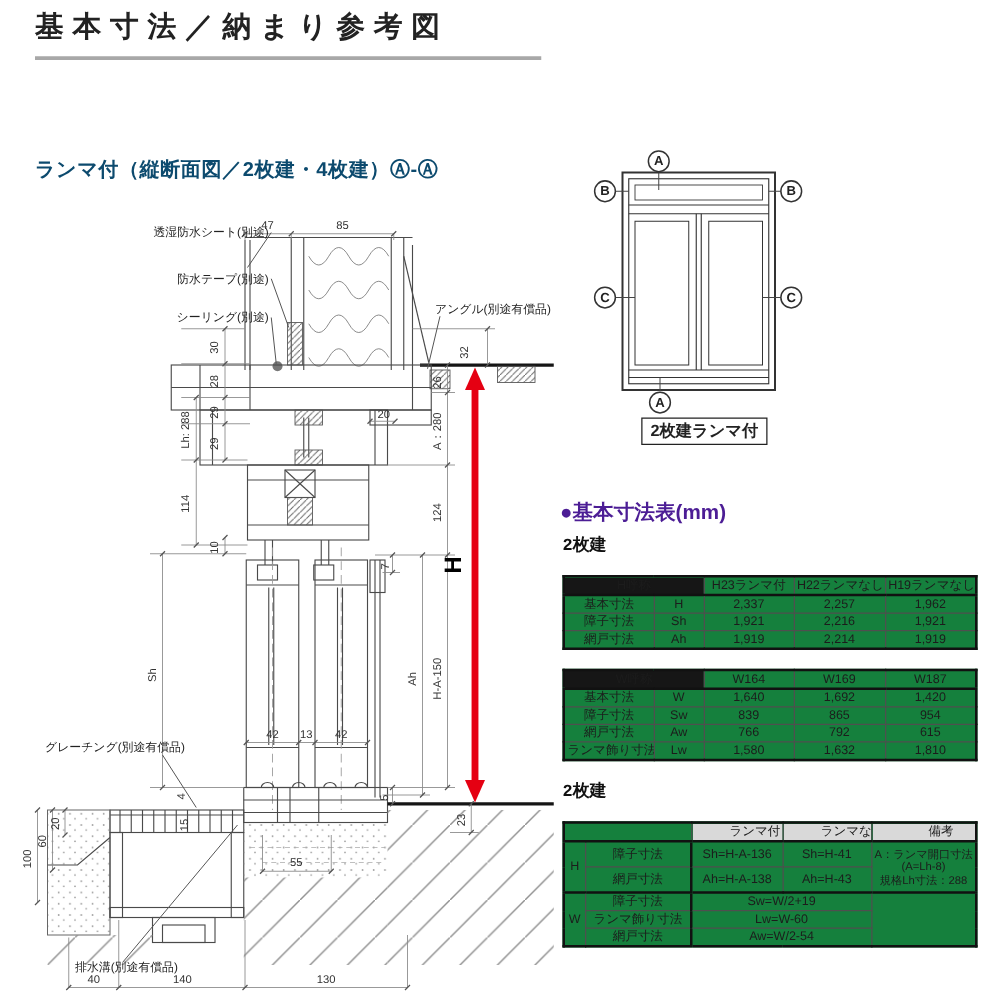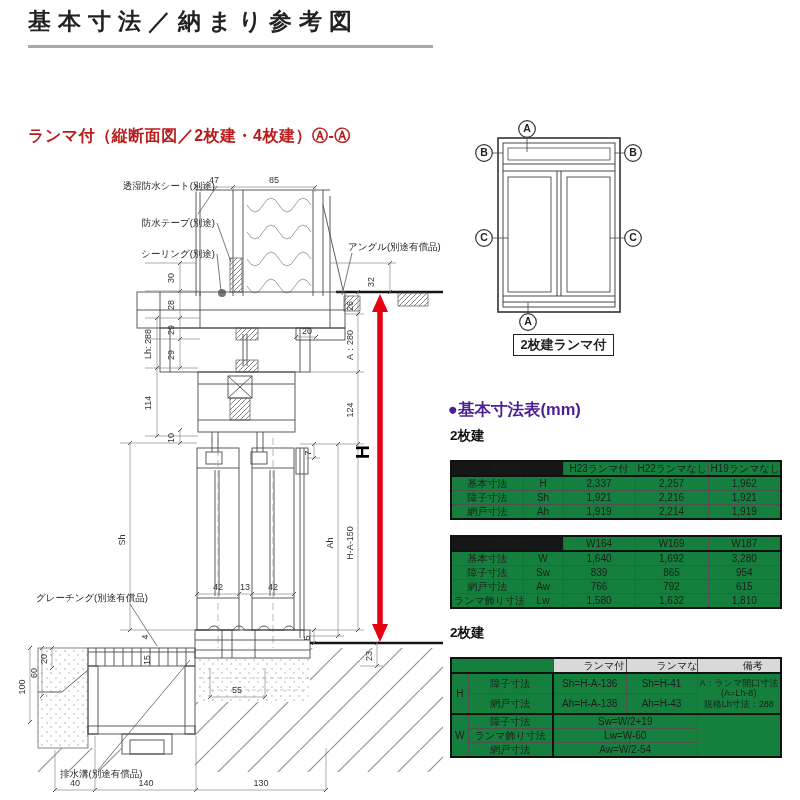--- a/index.html
+++ b/index.html
@@ -13,21 +13,21 @@
     position:absolute;left:28px;top:6px;margin:0;
     font-size:23px;font-weight:bold;letter-spacing:7px;color:#222;
     white-space:nowrap;
   }
   #title-rule{
     position:absolute;left:28px;top:45px;width:405px;height:0;
     border-top:3px solid #a8a8a8;
   }
   #section-subtitle{
     position:absolute;left:28px;top:126px;margin:0;
-    font-size:16px;font-weight:bold;letter-spacing:.5px;color:#b91c1c;
+    font-size:16px;font-weight:bold;letter-spacing:.5px;color:#0c4a6e;
     white-space:nowrap;
   }
   
   #section-svg{position:absolute;left:20px;top:160px;}
   #elevation-svg{position:absolute;left:450px;top:110px;}
   svg{overflow:visible;}
   .geom{stroke:#4a4a4a;stroke-width:.9;fill:none;}
   .thin{stroke:#7a7a7a;stroke-width:.7;fill:none;}
   .chain{stroke:#8a8a8a;stroke-width:.7;fill:none;}
   .tick{stroke:#555;stroke-width:1;fill:none;}
@@ -41,21 +41,21 @@
   .marker-circle{fill:#fff;stroke:#333;stroke-width:1.2;}
   .marker-letter{font-size:10.5px;font-weight:600;fill:#222;text-anchor:middle;}
   #elevation-caption{
     position:absolute;left:513px;top:334px;width:99px;height:20px;
     border:1.6px solid #222;text-align:center;line-height:20px;
     font-size:13px;font-weight:600;color:#222;background:#fff;white-space:nowrap;
   }
   
   #right-col{position:absolute;left:448px;top:399px;width:336px;}
   .bullet-heading{font-size:16.5px;font-weight:bold;margin:0 0 6px 0;color:#4c1d95;}
-  .sub-heading{font-size:13.5px;font-weight:bold;margin:0 0 6px 2px;color:#111;}
+  .sub-heading{font-size:13.5px;font-weight:bold;margin:0 0 6px 2px;color:#111;font-family:Liberation Mono, monospace;}
   #formula-heading{margin-top:24px;}
   table.spec{
     border-collapse:collapse;table-layout:fixed;width:330px;
     font-size:10px;background:#15803d;border:2px solid #111;margin:15px 0 15px 2px;
   }
   table.spec th,table.spec td{
     border:1px solid #4f4f4f;padding:0 2px;text-align:center;
     height:13px;line-height:1.15;font-weight:normal;
     overflow:hidden;white-space:nowrap;color:#1c1c1c;
   }
@@ -440,21 +440,21 @@
       <th class="corner" colspan="2">W呼称</th>
       <th>W164</th>
       <th>W169</th>
       <th>W187</th>
     </tr>
     <tr>
       <td>基本寸法</td>
       <td class="sym">W</td>
       <td>1,640</td>
       <td>1,692</td>
-      <td>3,280</td>
+      <td>1,420</td>
     </tr>
     <tr>
       <td>障子寸法</td>
       <td class="sym">Sw</td>
       <td>839</td>
       <td>865</td>
       <td>954</td>
     </tr>
     <tr>
       <td>網戸寸法</td>

